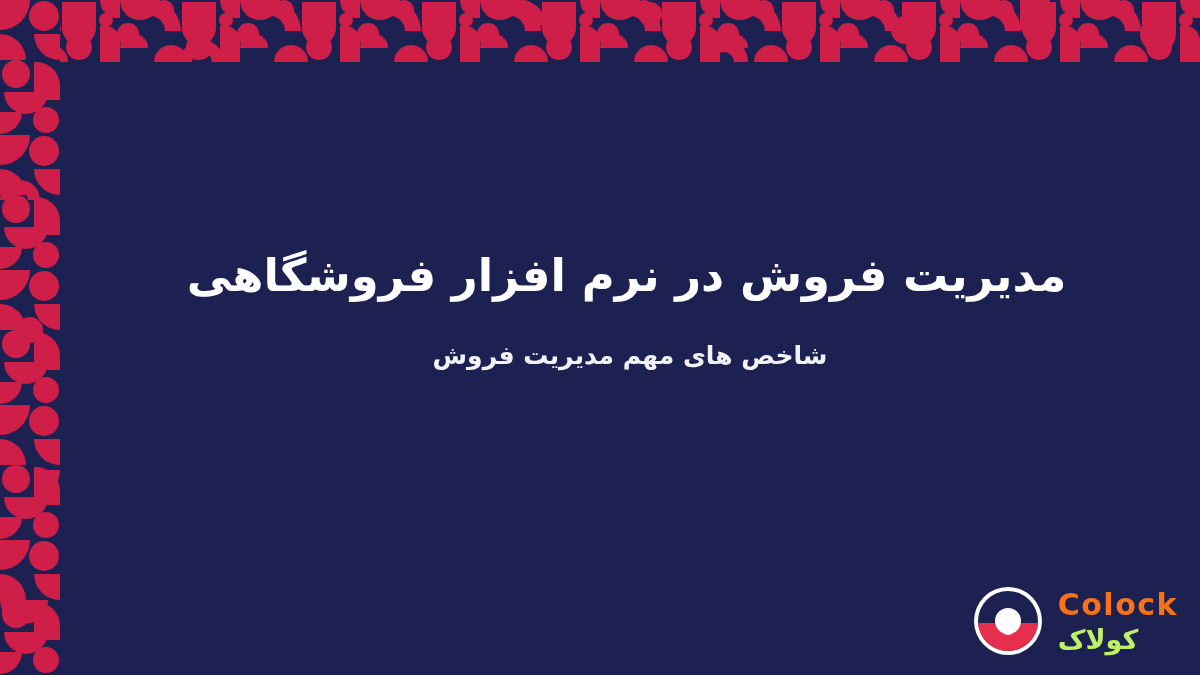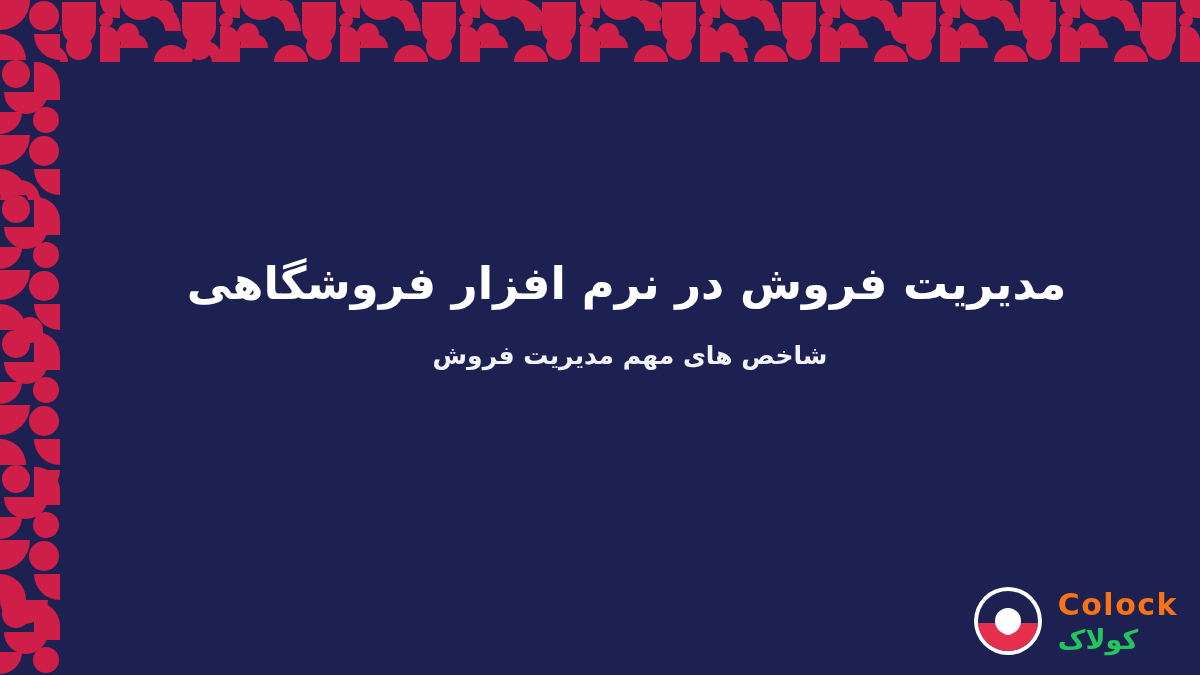--- a/index.html
+++ b/index.html
@@ -64,21 +64,21 @@
     margin: 0 7px 24px 0;
     white-space: nowrap;
   }
   .slide-subtitle {
     color: #f2f3f8;
     font-size: 25px;
     font-weight: bold;
     line-height: 1.4;
     text-align: center;
     direction: rtl;
-    margin: 0;
+    margin: 8px;
     white-space: nowrap;
   }
 
   
   .logo {
     position: absolute;
     right: 22px;
     bottom: 18px;
     display: flex;
     flex-direction: row-reverse;
@@ -98,21 +98,21 @@
   }
   .logo-latin {
     color: #f97316;
     font-size: 30px;
     font-weight: bold;
     letter-spacing: 1.5px;
     direction: ltr;
     font-family: "DejaVu Sans", "Liberation Sans", sans-serif;
   }
   .logo-farsi {
-    color: #22c55e;
+    color: #bef264;
     font-size: 27px;
     font-weight: bold;
     margin-top: 6px;
     direction: rtl;
     letter-spacing: 1px;
     text-align: right;
   }
 </style>
 </head>
 <body>

